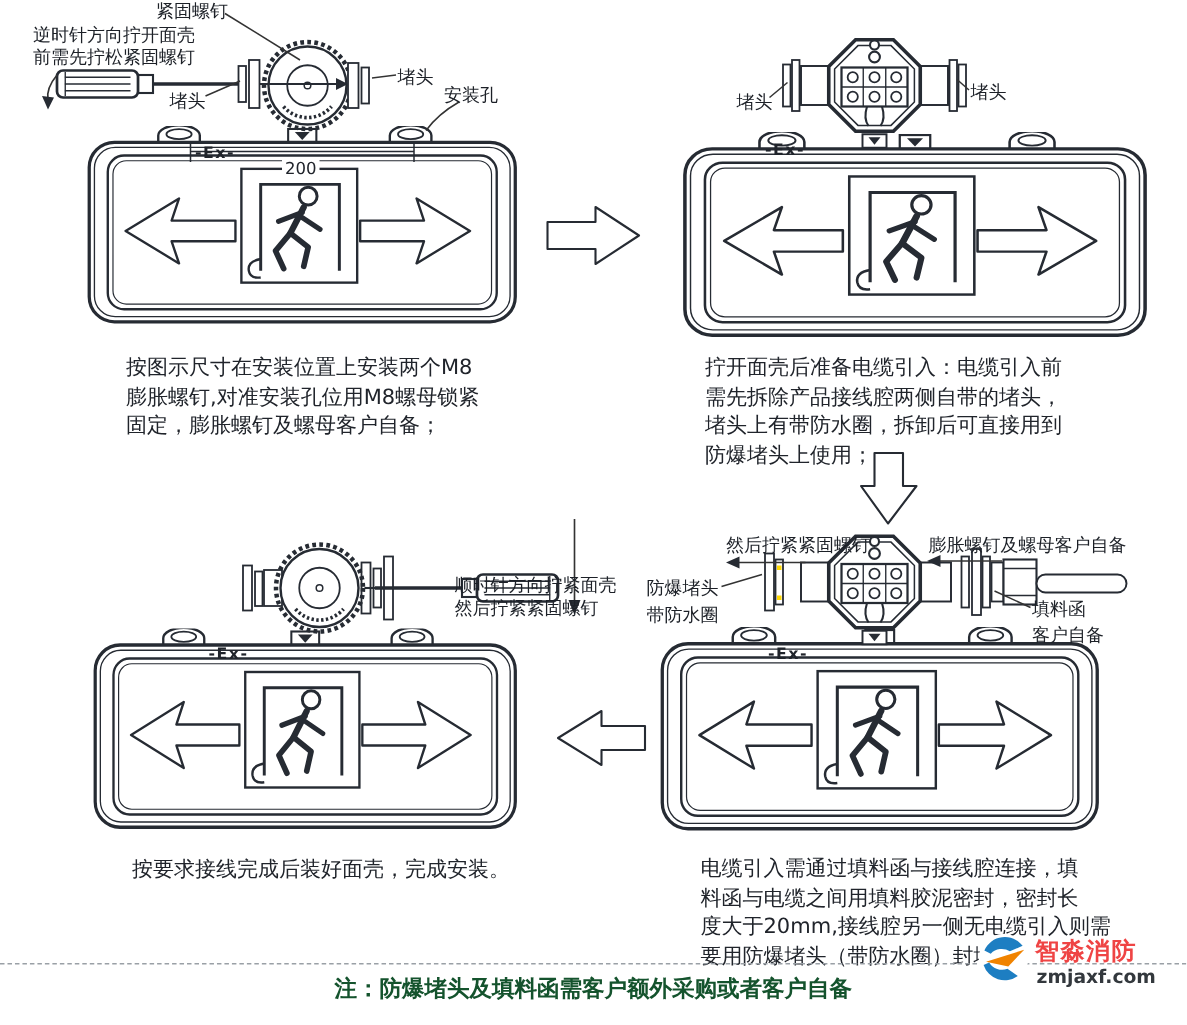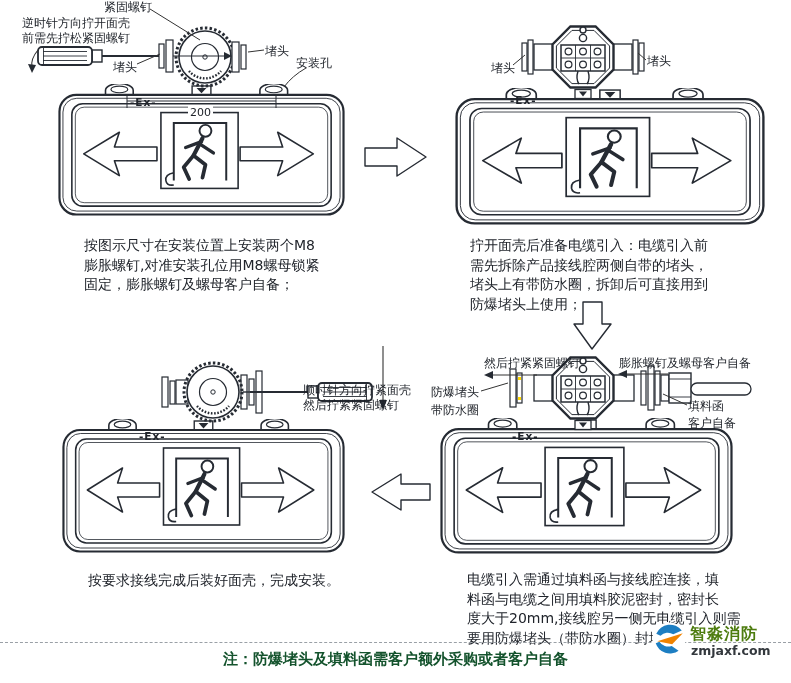--- a/index.html
+++ b/index.html
@@ -9,21 +9,21 @@
   }
   .art{position:absolute;left:0;top:0;}
   .txt{position:absolute;white-space:pre-line;line-height:15px;font-size:12px;color:#1c2027;}
   .cap{position:absolute;white-space:pre-line;font-size:14px;line-height:19.5px;color:#20242b;}
   .ex{position:absolute;font-size:10.5px;font-weight:bold;letter-spacing:1px;color:#20242b;margin-left:44px;}
   .dim{position:absolute;font-size:11px;background:#fff;padding:0 2px;color:#20242b;}
   .note{position:absolute;left:0;top:650px;width:100%;text-align:center;
         font-size:15px;font-weight:bold;color:#14532d;}
   .dash{position:absolute;left:0;top:642px;width:791px;border-top:1px dashed #9aa0a6;}
   .logo{position:absolute;left:652px;top:620px;width:140px;height:46px;}
-  .logo .name{position:absolute;left:38px;top:4px;font-size:16px;font-weight:bold;color:#4d7c0f;letter-spacing:1px;}
+  .logo .name{position:absolute;left:38px;top:4px;font-size:16px;font-weight:bold;color:#ef4444;letter-spacing:1px;}
   .logo .url{position:absolute;left:39px;top:23px;font-size:12.5px;font-weight:bold;color:#33383d;}
 </style>
 </head>
 <body>
 
 <div id="canvas">
 
   <svg class="art" width="791" height="683" viewBox="0 0 791 683">
     <defs>
       <symbol id="exitsign" viewBox="0 0 290 134" preserveAspectRatio="none">

